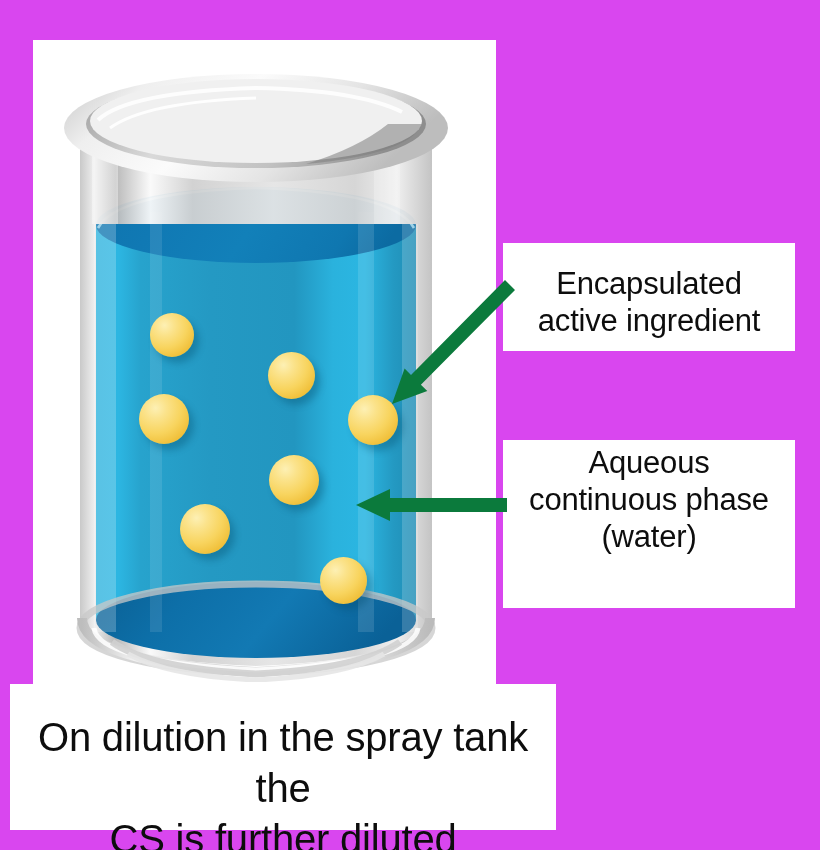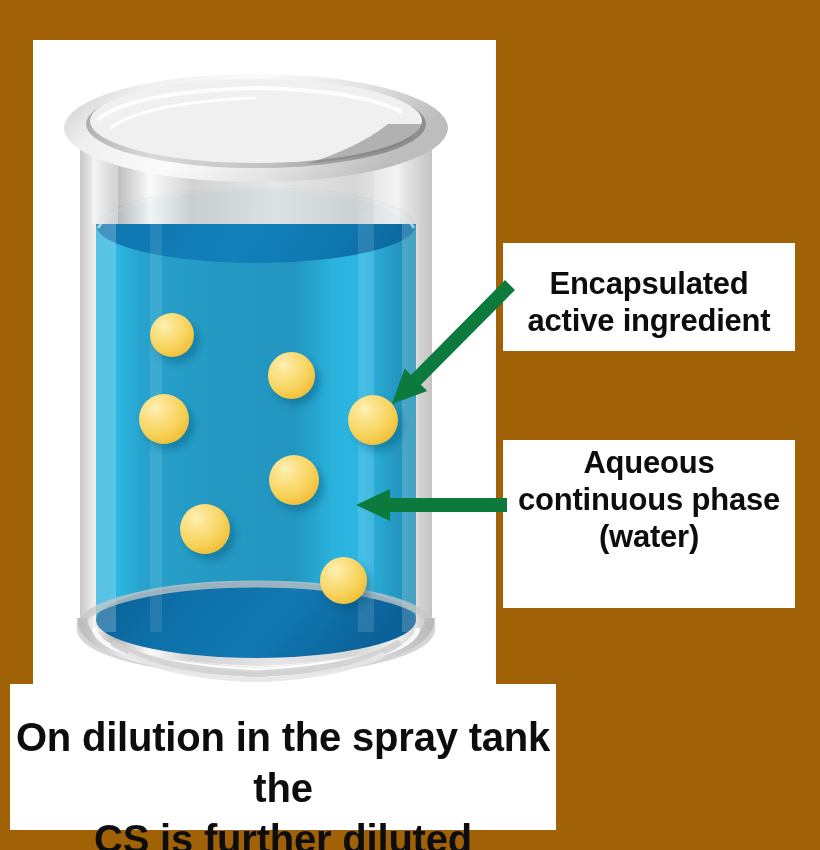--- a/index.html
+++ b/index.html
@@ -11,22 +11,21 @@
     width: 820px;
     height: 850px;
     background: #f4f4f4;
     font-family: "Liberation Sans", sans-serif;
     overflow: hidden;
   }
   #stage {
     position: relative;
     width: 820px;
     height: 850px;
-    background: #a16207;
-    font-weight: bold;
+    background: #d946ef;
   }
 
   
   .panel {
     position: absolute;
     background: #ffffff;
   }
   #panel-beaker  { left: 33px;  top: 40px;  width: 463px; height: 648px; }
   #panel-label-1 { left: 503px; top: 243px; width: 292px; height: 108px; }
   #panel-label-2 { left: 503px; top: 440px; width: 292px; height: 168px; }

